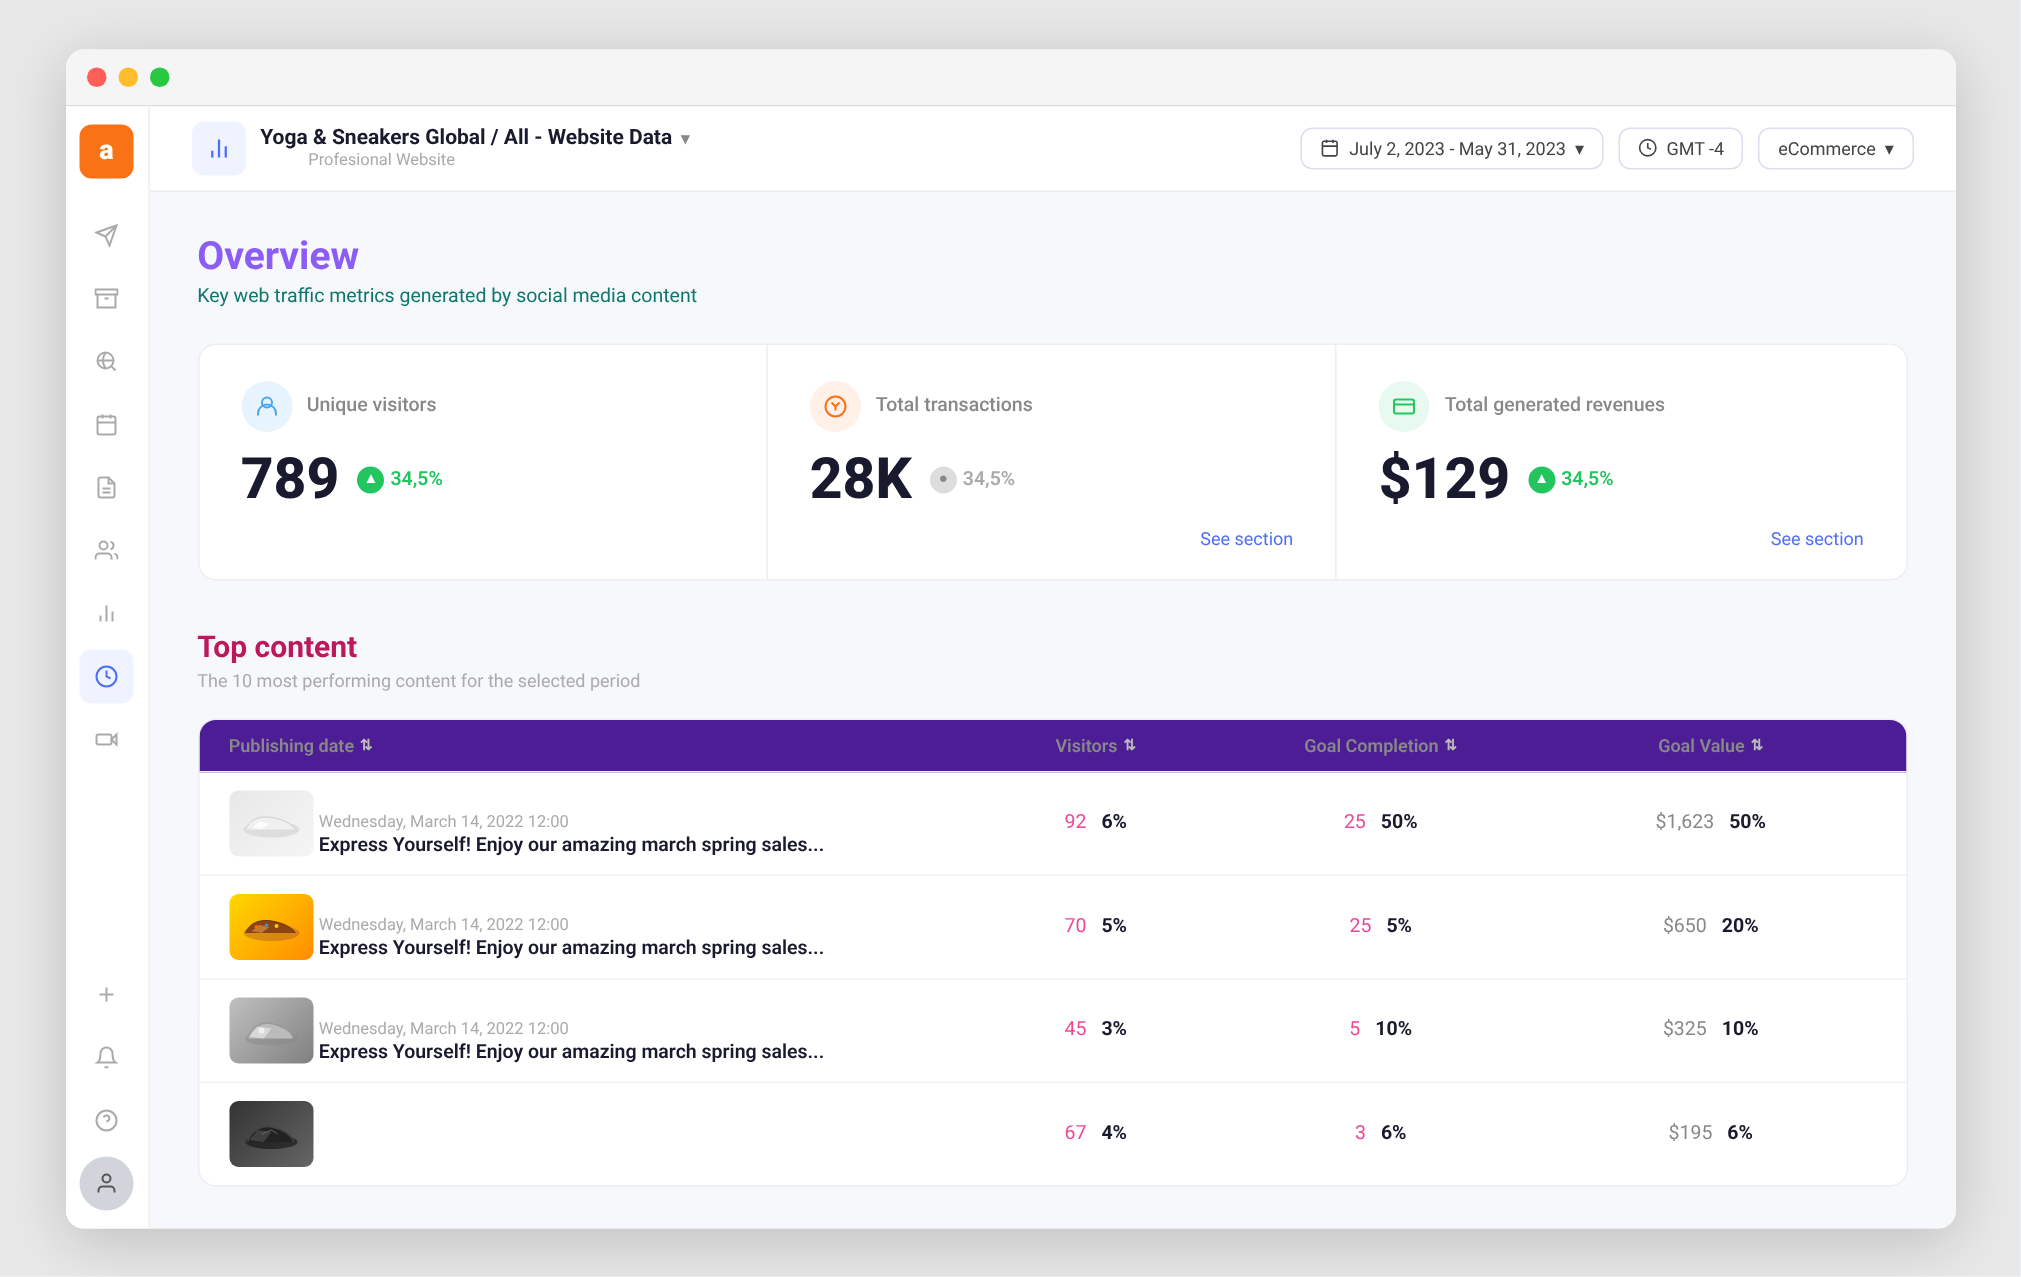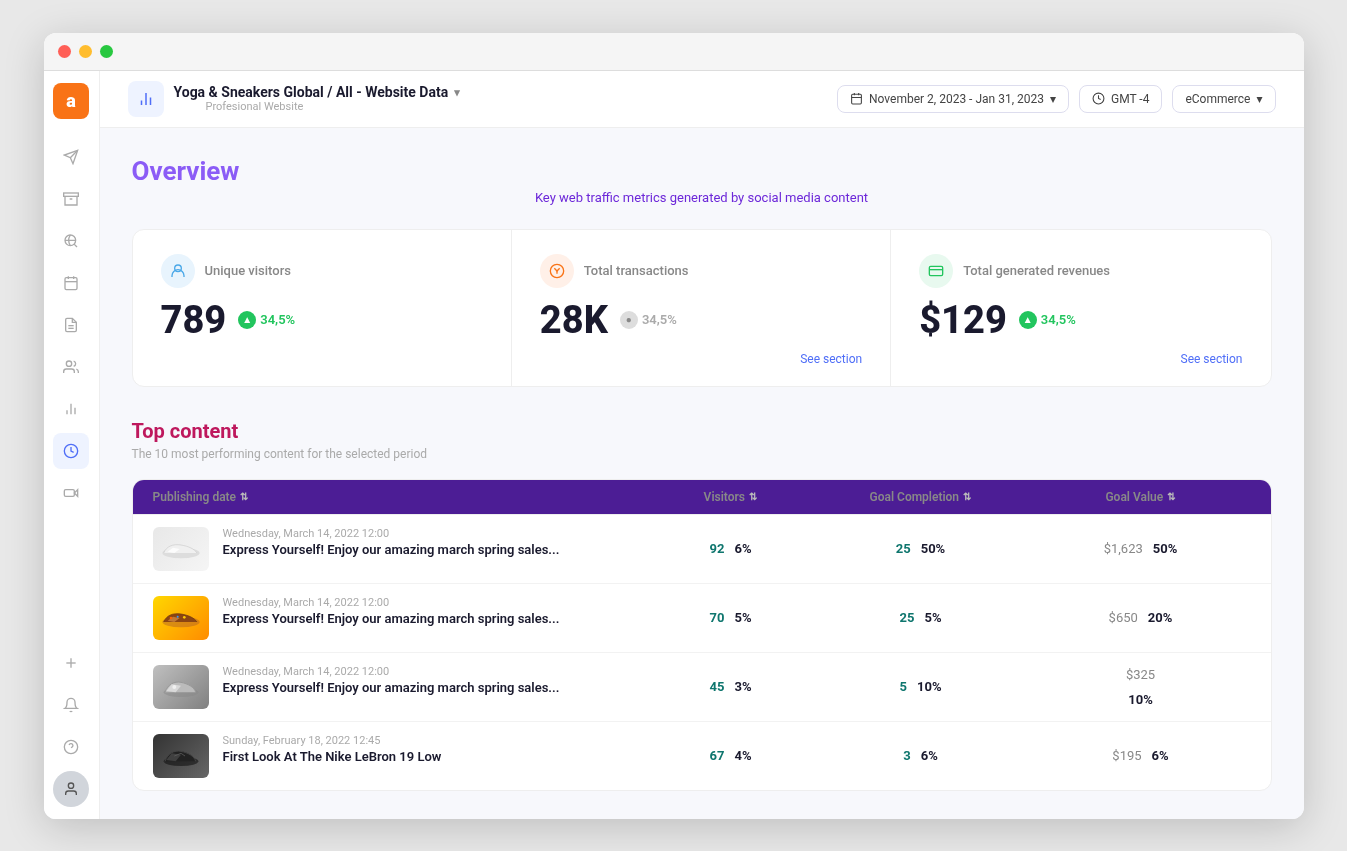--- a/index.html
+++ b/index.html
@@ -130,23 +130,22 @@
       flex: 1;
     }
     .page-title {
       font-size: 26px;
       font-weight: 700;
       color: #8b5cf6;
       margin-bottom: 4px;
     }
     .page-subtitle {
       font-size: 13px;
-      color: #6d28d9;
+      color: #0f766e;
       margin-bottom: 24px;
-      text-align: center;
     }
     
     .kpi-row {
       display: grid;
       grid-template-columns: 1fr 1fr 1fr;
       gap: 0;
       background: #fff;
       border-radius: 12px;
       border: 1px solid #eee;
       margin-bottom: 32px;
@@ -217,35 +216,35 @@
     }
     .sort-icon { font-size: 10px; color: #bbb; }
     .table-row {
       display: grid;
       grid-template-columns: 1fr 160px 220px 220px;
       padding: 12px 20px;
       border-bottom: 1px solid #f2f2f2;
       align-items: center;
     }
     .table-row:last-child { border-bottom: none; }
-    .row-content { display: flex; align-items: flex-start; gap: 14px; }
+    .row-content { display: flex; align-items: flex-end; gap: 4px; }
     .thumb {
       width: 56px; height: 44px;
       border-radius: 6px;
       object-fit: cover;
       flex-shrink: 0;
       background: #eee;
       overflow: hidden;
       display: flex; align-items: center; justify-content: center;
     }
     .row-text { display: flex; flex-direction: column; gap: 2px; }
     .row-date { font-size: 11px; color: #aaa; }
     .row-title { font-size: 13px; font-weight: 600; color: #1a1a2e; }
     .row-cell { display: flex; align-items: center; gap: 10px; font-size: 13px; color: #555; }
-    .row-num { font-weight: 700; color: #0f766e; }
+    .row-num { font-weight: 400; color: #ec4899; }
     .row-pct { font-weight: 700; color: #1a1a2e; }
     .row-money { color: #888; }
     
     .thumb-white { background: linear-gradient(135deg, #e8e8e8, #f5f5f5); }
     .thumb-multi { background: linear-gradient(135deg, #ffd700, #ff8c00); }
     .thumb-chunky { background: linear-gradient(135deg, #c0c0c0, #808080); }
     .thumb-black { background: linear-gradient(135deg, #333, #666); }
   </style>
 </head>
 <body>
@@ -376,21 +375,21 @@
           </div>
         </div>
         <div class="header-controls">
           <div class="date-picker">
             <svg width="13" height="13" viewBox="0 0 24 24" fill="none" stroke="currentColor" stroke-width="2">
                 <rect x="3" y="4" width="18" height="18" rx="2"></rect>
                 <line x1="16" y1="2" x2="16" y2="6"></line>
                 <line x1="8" y1="2" x2="8" y2="6"></line>
                 <line x1="3" y1="10" x2="21" y2="10"></line>
               </svg>
-            <span>November 2, 2023 - Jan 31, 2023</span>
+            <span>July 2, 2023 - May 31, 2023</span>
             <span>▾</span>
           </div>
           <div class="tz-badge">
             <svg width="13" height="13" viewBox="0 0 24 24" fill="none" stroke="currentColor" stroke-width="2">
                 <circle cx="12" cy="12" r="10"></circle>
                 <polyline points="12 6 12 12 16 14"></polyline>
               </svg>
             <span>GMT -4</span>
           </div>
           <div class="segment-picker">
@@ -569,40 +568,36 @@
               </div>
             </div>
             <div class="row-cell" style="justify-content:center;">
               <span class="row-num">45</span>
               <span class="row-pct">3%</span>
             </div>
             <div class="row-cell" style="justify-content:center;">
               <span class="row-num">5</span>
               <span class="row-pct">10%</span>
             </div>
-            <div class="row-cell" style="justify-content:center;flex-direction:column;">
+            <div class="row-cell" style="justify-content:center;">
               <span class="row-money">$325</span>
               <span class="row-pct">10%</span>
             </div>
           </div>
 
           <div class="table-row">
             <div class="row-content">
               <div class="thumb thumb-black">
                 <svg width="40" height="28" viewBox="0 0 60 36" fill="none">
                   <ellipse cx="30" cy="26" rx="26" ry="7" fill="#111" opacity="0.6"></ellipse>
                   <path d="M6 26 C10 14 20 9 30 11 C40 13 50 18 52 26" fill="#222" stroke="#444" stroke-width="1.5"></path>
                   <path d="M8 24 L16 14 L30 16 L22 26Z" fill="#444" opacity="0.9"></path>
                   <path d="M20 18 L30 14 L36 18" stroke="#666" stroke-width="1"></path>
                 </svg>
               </div>
-              <div class="row-text">
-                <span class="row-date">Sunday, February 18, 2022 12:45</span>
-                <span class="row-title">First Look At The Nike LeBron 19 Low</span>
-              </div>
             </div>
             <div class="row-cell" style="justify-content:center;">
               <span class="row-num">67</span>
               <span class="row-pct">4%</span>
             </div>
             <div class="row-cell" style="justify-content:center;">
               <span class="row-num">3</span>
               <span class="row-pct">6%</span>
             </div>
             <div class="row-cell" style="justify-content:center;">

